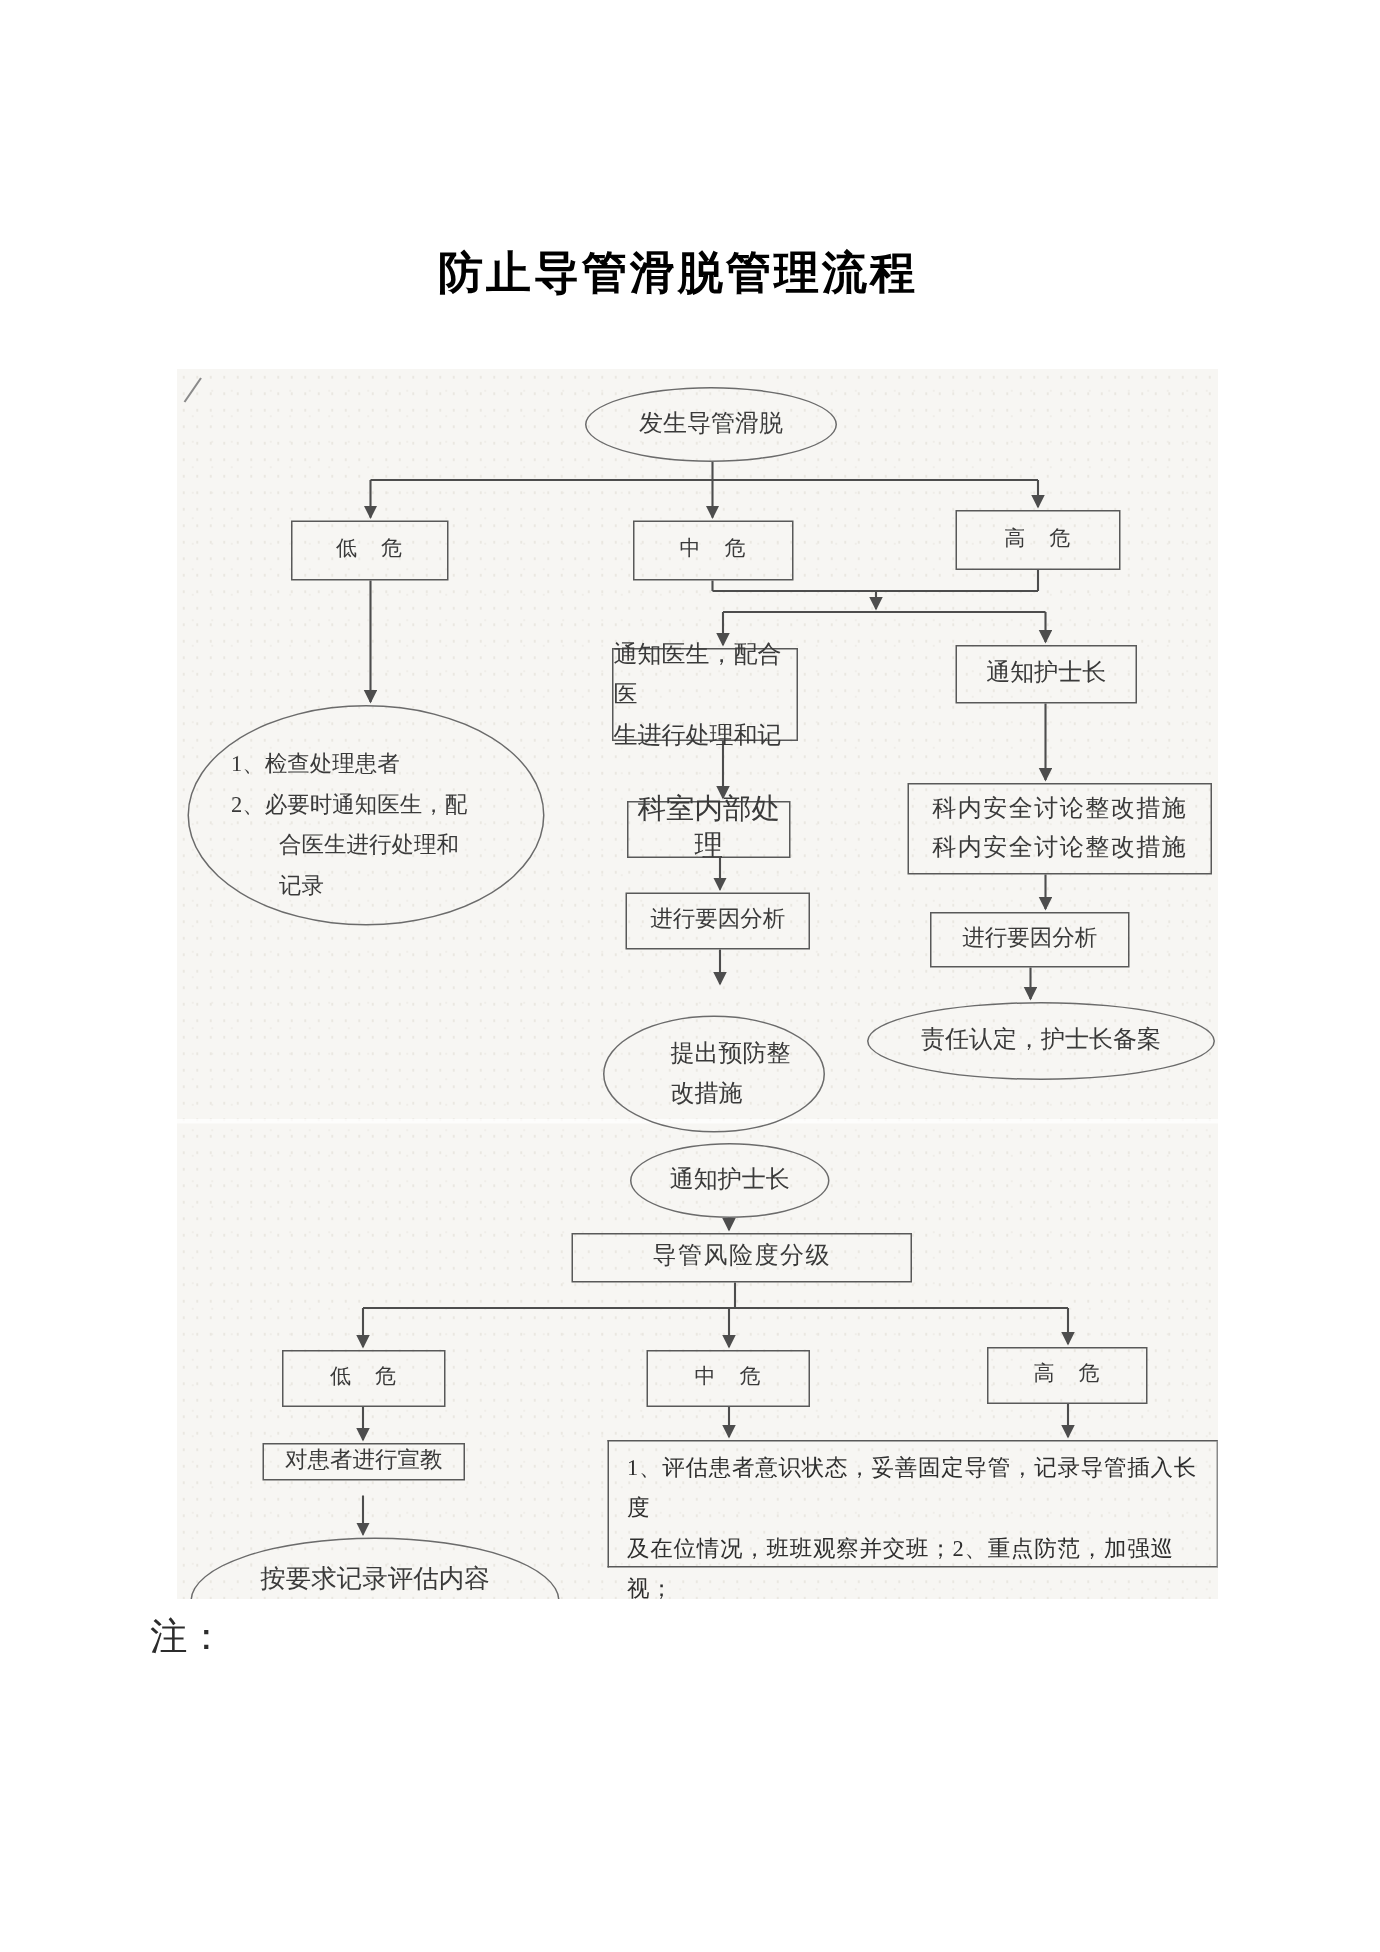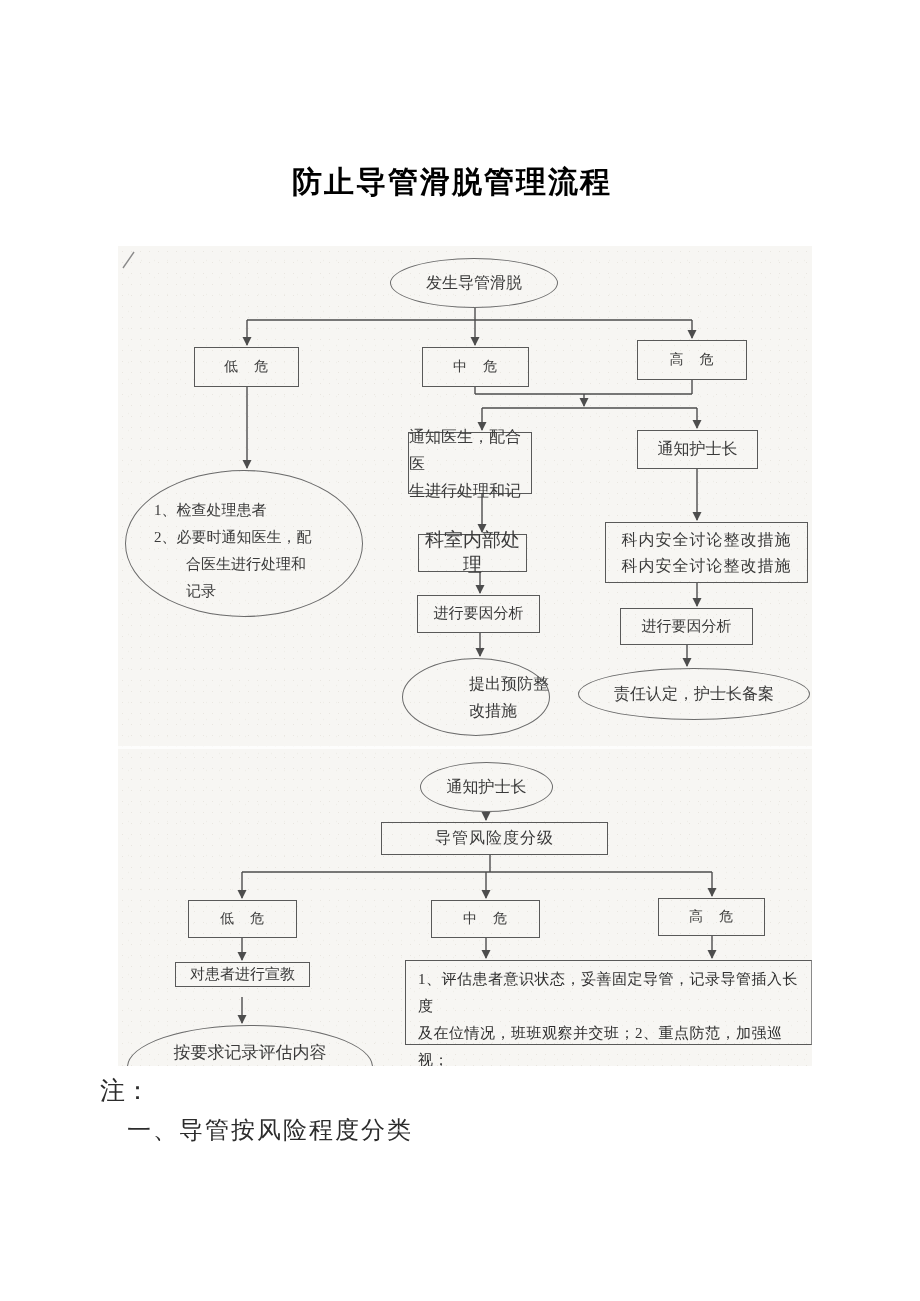--- a/index.html
+++ b/index.html
@@ -130,21 +130,21 @@
     </div>
 
     <div class="node box" style="left:300px;top:288px;width:109px;height:38px;font-size:19px">
       <span>科室内部处理</span>
     </div>
 
     <div class="node box" style="left:299px;top:349px;width:123px;height:38px;font-size:15px">
       <span>进行要因分析</span>
     </div>
 
-    <div class="node ell" style="left:284px;top:412px;width:148px;height:78px;justify-content:flex-end">
+    <div class="node ell" style="left:284px;top:431px;width:148px;height:78px;justify-content:center">
       <span class="lines c3-lines">
         <span>提出预防整</span>
         <span>改措施</span>
       </span>
     </div>
 
     <div class="node box" style="left:487px;top:276px;width:203px;height:61px">
       <span class="lines d1-lines">
         <span>科内安全讨论整改措施</span>
         <span>科内安全讨论整改措施</span>
@@ -188,15 +188,14 @@
     <div class="node box" style="left:287px;top:714px;width:407px;height:85px;align-items:flex-start;justify-content:flex-start;border-right-color:#8a8a8a">
       <span class="lines bigbox-lines" style="padding-top:5px">
         <span>1、评估患者意识状态，妥善固定导管，记录导管插入长度</span>
         <span>及在位情况，班班观察并交班；2、重点防范，加强巡视；</span>
 
       </span>
     </div>
   </div>
 
   <div class="note-label">注：</div>
-  <div class="note-item">一、导管按风险程度分类</div>
 
 </div>
 
 </body></html>

